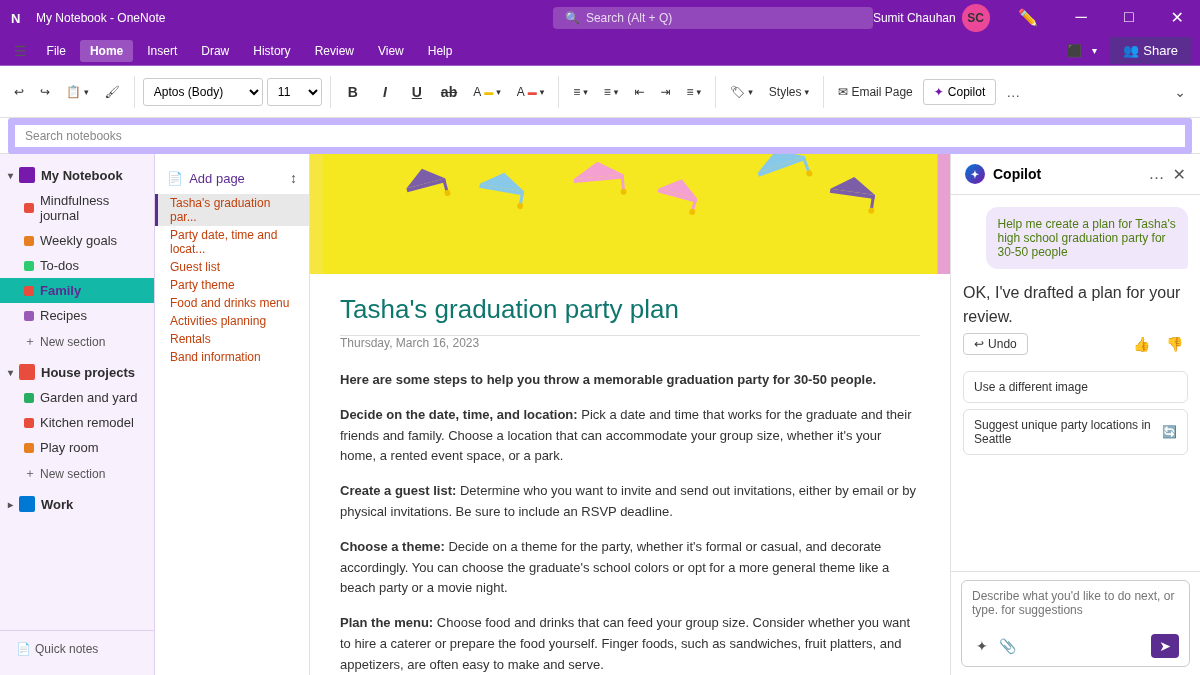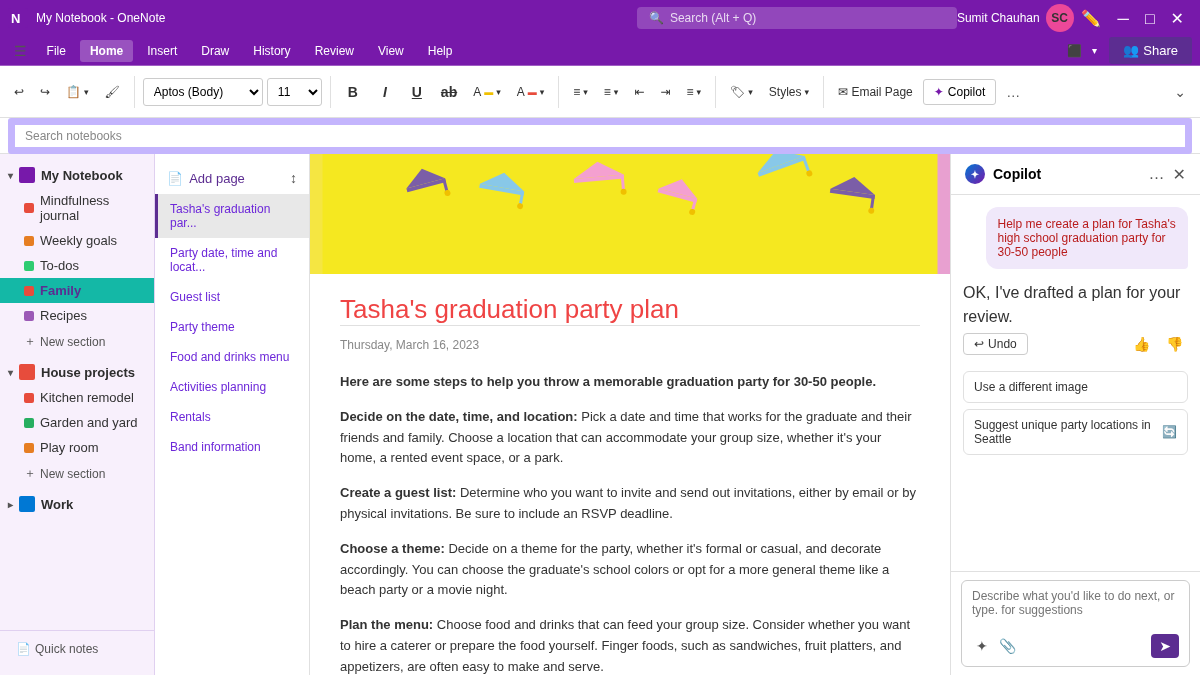--- a/index.html
+++ b/index.html
@@ -32,22 +32,22 @@
       background: transparent;
       border: none;
       outline: none;
       color: white;
       font-size: 12px;
       width: 100%;
     }
     .titlebar-search input::placeholder { color: rgba(255,255,255,0.8); }
     .titlebar-right {
       display: flex;
-      align-items: flex-end;
-      gap: 0;
+      align-items: flex-start;
+      gap: 21px;
       margin-left: auto;
     }
     .titlebar-user { font-size: 12px; color: white; display: flex; align-items: center; gap: 6px; }
     .user-avatar {
       width: 28px; height: 28px; border-radius: 50%;
       background: #ec4899;
       overflow: hidden;
       display: flex; align-items: center; justify-content: center;
       font-size: 12px; color: #333; font-weight: bold;
     }
@@ -260,24 +260,24 @@
     .pages-sort-btn {
       float: right;
       background: transparent;
       border: none;
       cursor: pointer;
       font-size: 14px;
       color: #555;
       padding: 4px;
     }
     .page-item {
-      padding: 8px 12px;
-      cursor: pointer;
-      font-size: 12px;
-      color: #6d28d9;
+      padding: 2px 12px;
+      cursor: pointer;
+      font-size: 12px;
+      color: #c2410c;
       border-left: 3px solid transparent;
     }
     .page-item.active {
       background: #e8e8e8;
       border-left: 3px solid #5c2d91;
       font-weight: 500;
     }
 
     
     .content-area {
@@ -293,24 +293,24 @@
       background: linear-gradient(135deg, #f5e642 30%, #a0d8ef 60%, #e8a0d0 80%);
       overflow: hidden;
       position: relative;
     }
     .page-content {
       padding: 20px 30px;
     }
     .page-title {
       font-size: 26px;
       font-weight: 300;
-      color: #ef4444;
-      margin-bottom: 12px;
+      color: #0f766e;
+      margin-bottom: 0;
       border-bottom: 1px solid #e0e0e0;
-      padding-bottom: 0;
+      padding-bottom: 10px;
     }
     .page-date {
       font-size: 12px;
       color: #888;
       margin-bottom: 20px;
     }
     .page-body { font-size: 13px; line-height: 1.6; color: #333; }
     .page-body p { margin-bottom: 14px; }
     .page-body strong { font-weight: 600; }
 
@@ -339,21 +339,21 @@
     }
     .copilot-title { font-size: 14px; font-weight: 600; flex: 1; }
     .copilot-more { background: transparent; border: none; cursor: pointer; font-size: 16px; color: #555; }
     .copilot-close { background: transparent; border: none; cursor: pointer; font-size: 16px; color: #555; }
     .copilot-body { flex: 1; overflow-y: auto; padding: 12px; display: flex; flex-direction: column; gap: 12px; }
     .copilot-message-user {
       background: #f0e8fa;
       border-radius: 12px 12px 4px 12px;
       padding: 10px 12px;
       font-size: 12px;
-      color: #b91c1c;
+      color: #4d7c0f;
       align-self: flex-end;
       max-width: 90%;
     }
     .copilot-message-ai {
       font-size: 16px;
       color: #333;
       line-height: 1.5;
     }
     .copilot-actions {
       display: flex;
@@ -577,26 +577,26 @@
           </div>
         </div>
 
         <div class="notebook-group">
           <div class="notebook-header">
             <span class="notebook-arrow">▾</span>
             <div class="notebook-icon" style="background:#e74c3c;"></div>
             <span>House projects</span>
           </div>
           <div class="section-item">
+            <div class="section-dot" style="background:#27ae60;"></div>
+            <span>Garden and yard</span>
+          </div>
+          <div class="section-item">
             <div class="section-dot" style="background:#e74c3c;"></div>
             <span>Kitchen remodel</span>
-          </div>
-          <div class="section-item">
-            <div class="section-dot" style="background:#27ae60;"></div>
-            <span>Garden and yard</span>
           </div>
           <div class="section-item">
             <div class="section-dot" style="background:#e67e22;"></div>
             <span>Play room</span>
           </div>
           <div class="new-section">
             <span style="color:#555;">＋</span>
             <span>New section</span>
           </div>
         </div>

